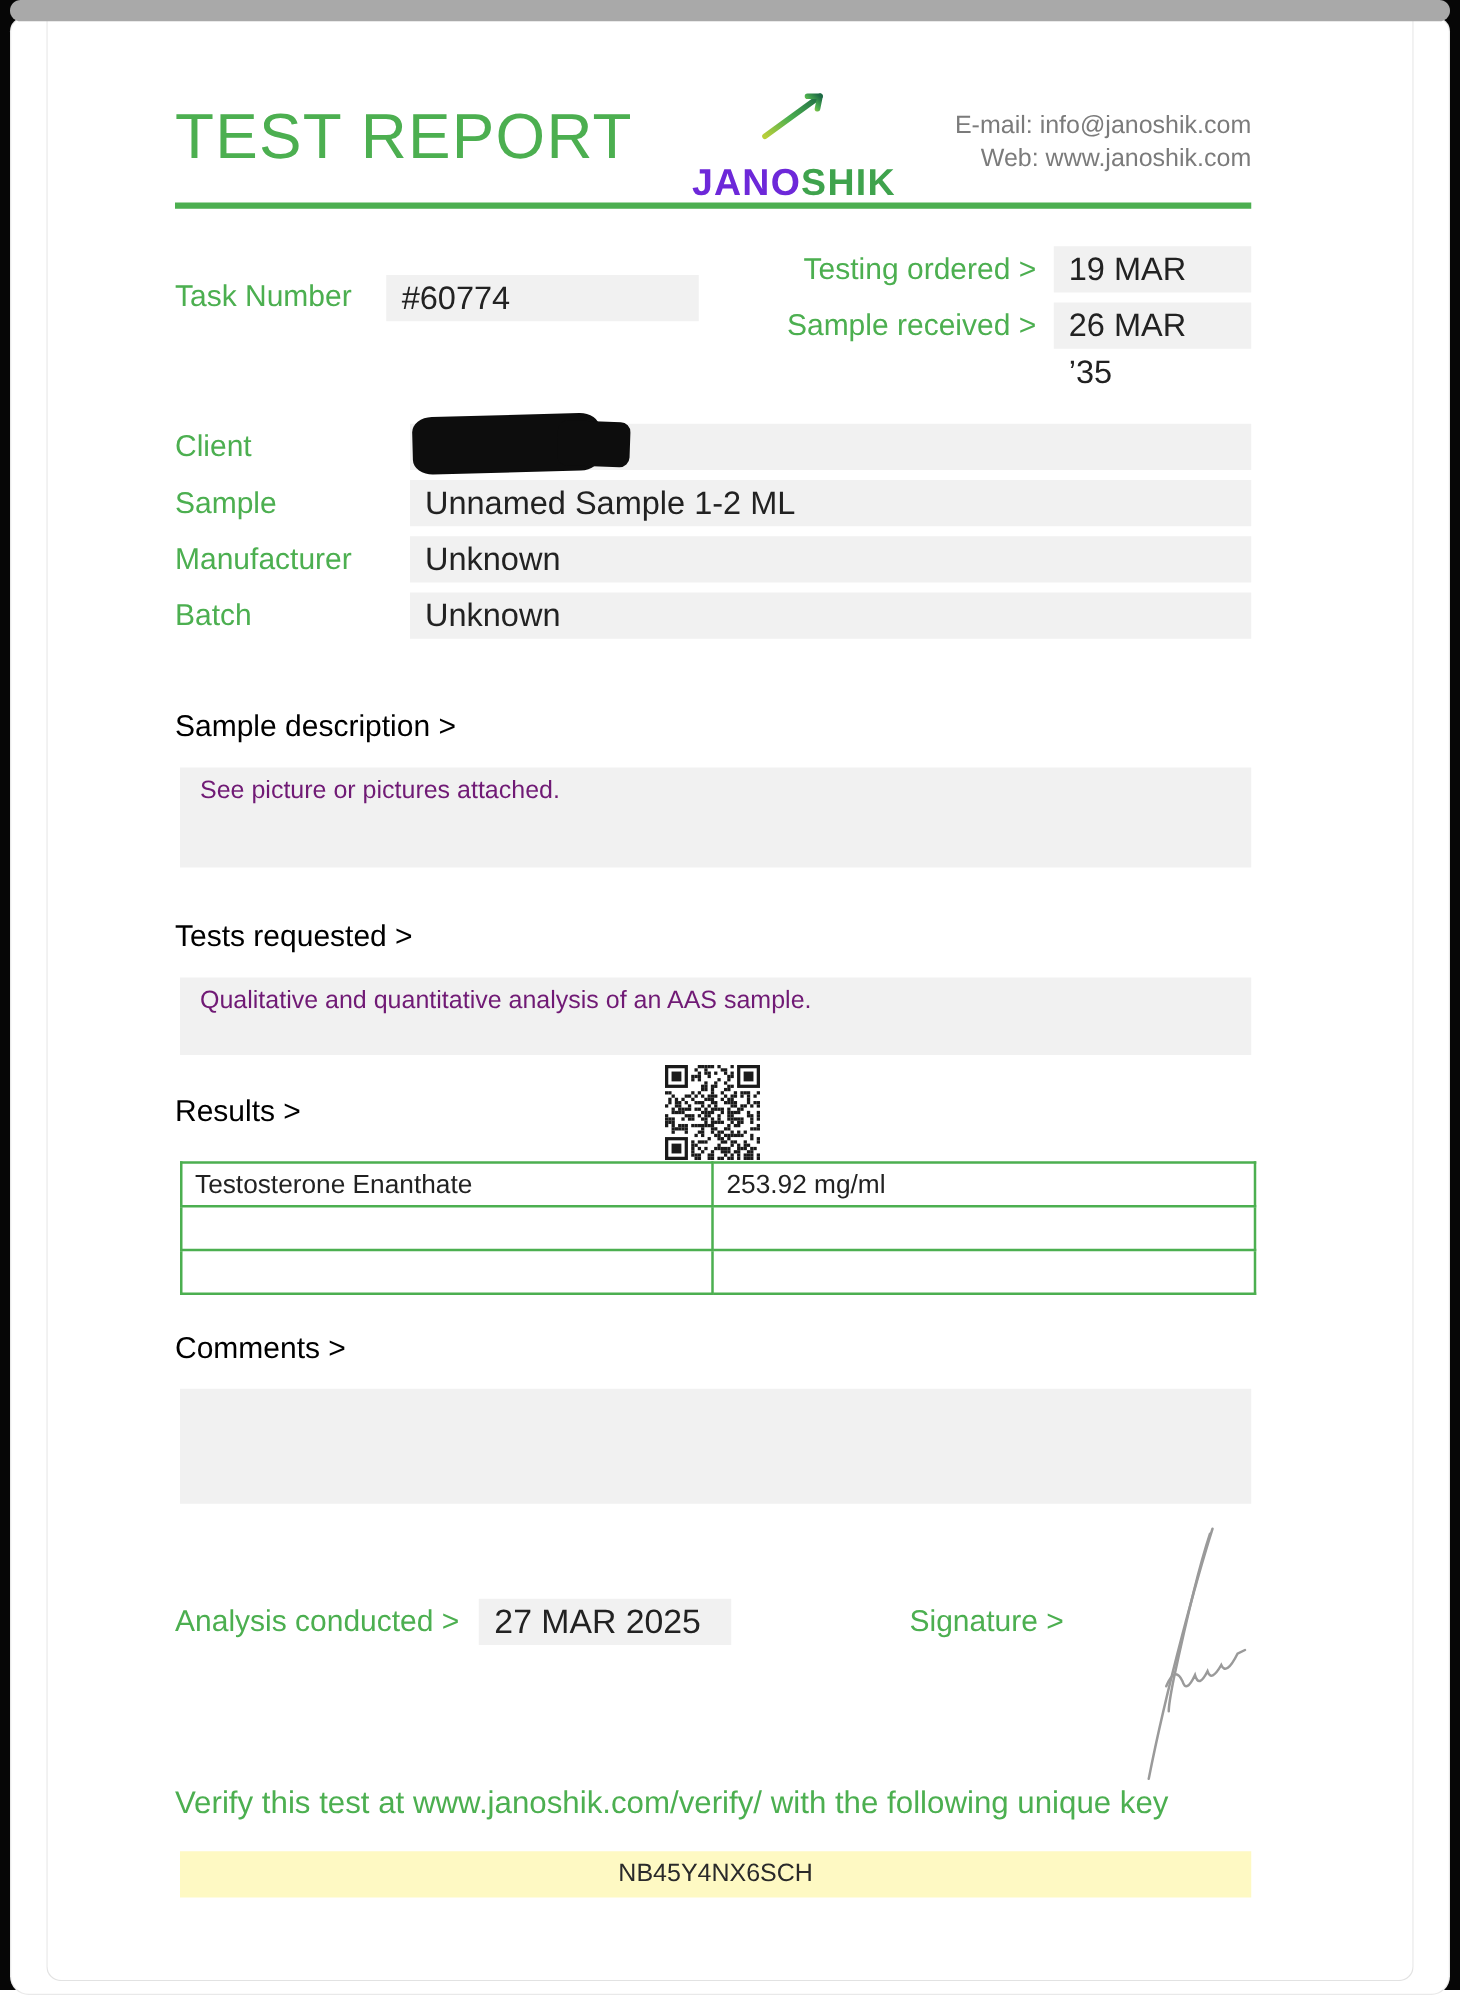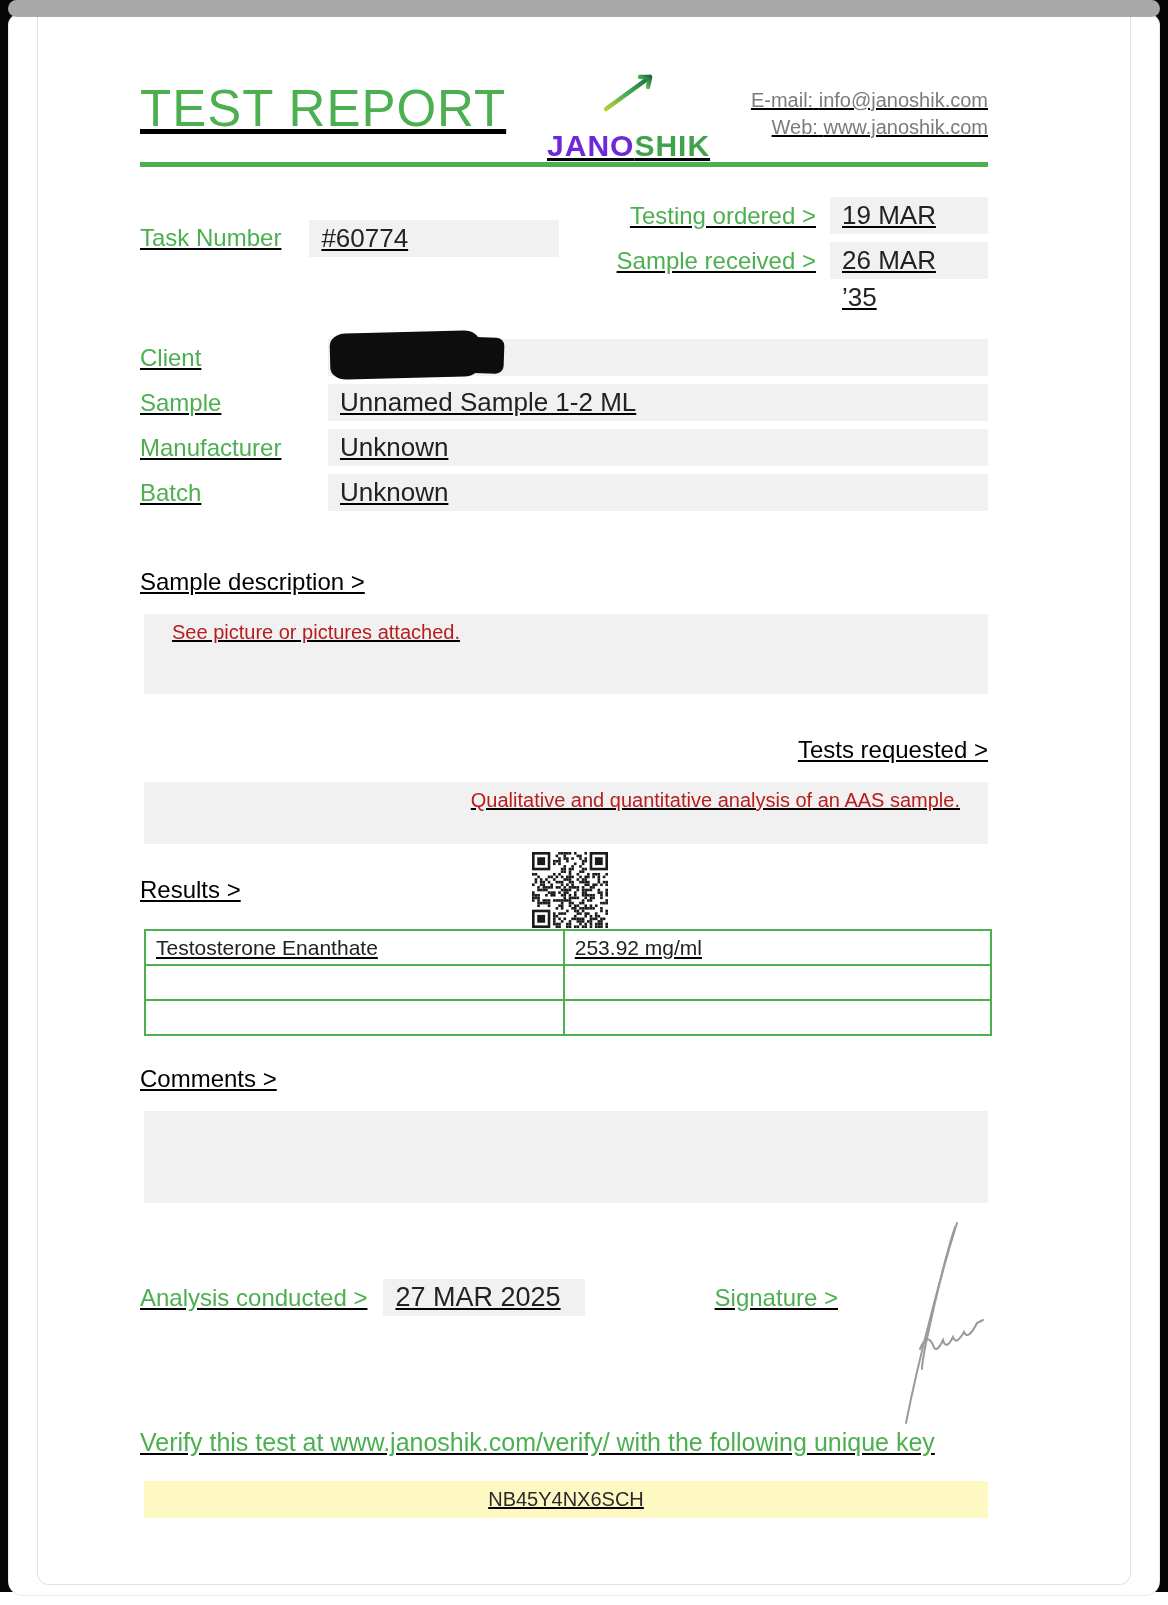--- a/index.html
+++ b/index.html
@@ -16,21 +16,21 @@
   .page{
     position:absolute;left:9px;right:9px;top:15px;height:1580px;
     background:#ffffff;border-radius:10px 10px 14px 14px;z-index:1;
     box-shadow:0 0 0 1px #e9e9e9;
   }
   .page-inner-edge{
     position:absolute;left:28px;right:28px;top:0;bottom:10px;
     border-left:1px solid #e2e2e2;border-right:1px solid #e2e2e2;border-bottom:1px solid #e2e2e2;
     border-radius:0 0 12px 12px;pointer-events:none;
   }
-  .content{position:absolute;left:131px;right:171px;top:0;text-decoration:underline;}
+  .content{position:absolute;left:131px;right:158px;top:0;}
 
   
   .header{display:flex;align-items:flex-start;margin-top:52px;height:84px;}
   .title{
     font-size:51px;color:#4caf50;letter-spacing:1px;line-height:84px;
     white-space:nowrap;flex:0 0 auto;
   }
   .logo{flex:1 1 auto;display:flex;flex-direction:column;align-items:center;margin-top:4px;}
   .logo-text{font-size:30px;font-weight:bold;letter-spacing:1px;margin-top:2px;}
   .logo-jano{color:#6d28d9;}
@@ -63,25 +63,25 @@
   }
   .redact2{
     position:absolute;left:118px;top:-2px;width:58px;height:36px;
     background:#0d0d0d;border-radius:8px;transform:rotate(2deg);
   }
 
   
   .sec-label{color:#000000;font-size:24px;white-space:nowrap;}
   .sec-sample{margin-top:57px;}
   .graybox{
-    background:#f1f1f1;color:#b91c1c;font-size:20px;
-    padding:7px 28px;box-sizing:border-box;margin-top:18px;margin-left:4px;
+    background:#f1f1f1;color:#701a75;font-size:20px;
+    padding:7px 16px;box-sizing:border-box;margin-top:18px;margin-left:4px;
   }
   .box-sample{height:80px;}
-  .sec-tests{margin-top:42px;text-align:right;}
+  .sec-tests{margin-top:42px;}
   .box-tests{height:62px;}
 
   .sec-results{margin-top:32px;position:relative;}
   .qr{position:absolute;left:392px;top:-24px;width:76px;height:76px;}
 
   table.results{
     border-collapse:collapse;width:100%;margin-top:25px;margin-left:4px;
   }
   table.results td{
     border:2px solid #4caf50;height:33px;font-size:21px;color:#222;

